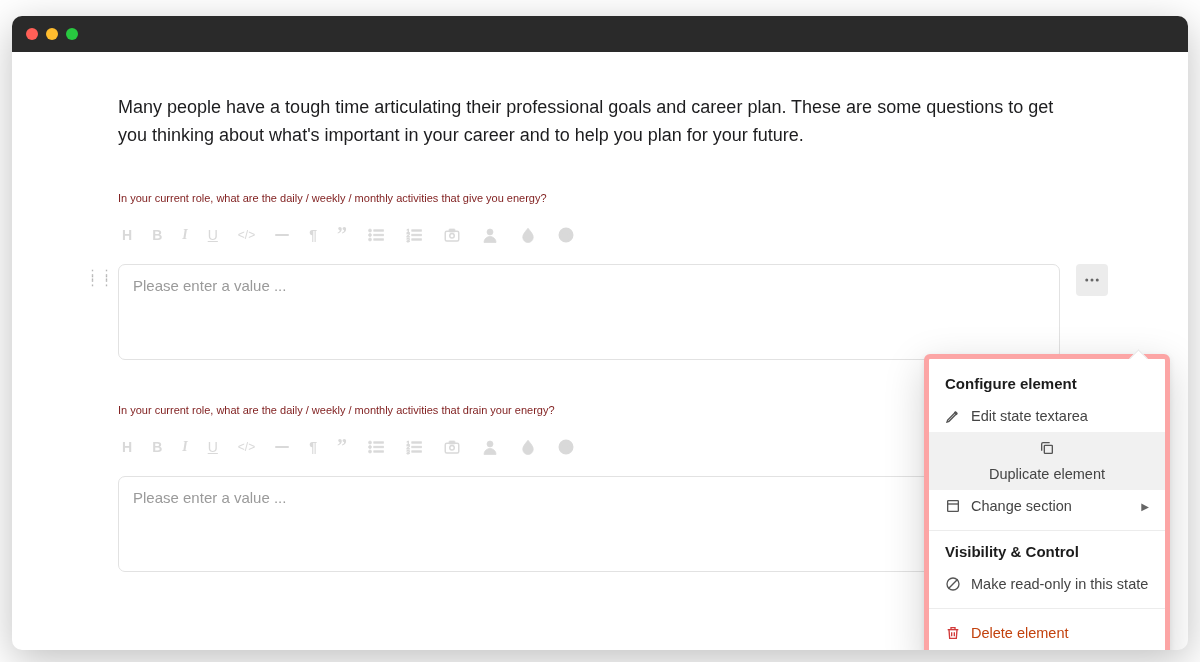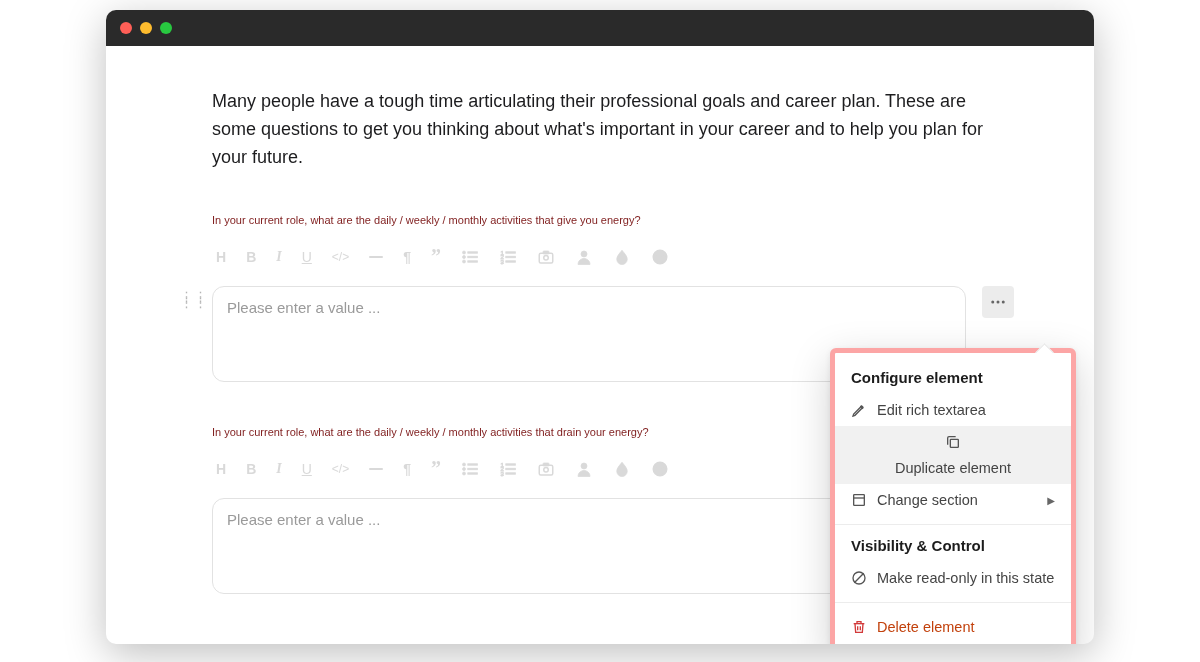--- a/index.html
+++ b/index.html
@@ -4,22 +4,22 @@
   <style>
     * { box-sizing: border-box; margin: 0; padding: 0; }
     body {
       font-family: -apple-system, BlinkMacSystemFont, "Segoe UI", Helvetica, Arial, sans-serif;
       background: #fff;
       width: 1200px;
       height: 662px;
       overflow: hidden;
     }
     .window {
-      width: 988px;
-      margin: 10px auto 0;
+      width: 1176px;
+      margin: 16px auto 0;
       background: #fff;
       border-radius: 10px;
       box-shadow: 0 10px 40px rgba(0,0,0,0.25);
       overflow: hidden;
     }
     .titlebar {
       height: 36px;
       background: #2a2a2a;
       display: flex;
       align-items: center;
@@ -69,21 +69,21 @@
       color:#b5b5b5;
       font-size:13px;
       letter-spacing:1px;
       line-height: 6px;
       cursor: grab;
     }
     .textarea {
       flex:1;
       min-height: 96px;
       border:1px solid #e2e2e2;
-      border-radius: 12px;
+      border-radius: 7px;
       padding: 12px 14px;
       font-size:15px;
       color:#9a9a9a;
       cursor:text;
       background:#fff;
     }
     .more-btn {
       width:32px; height:32px;
       background:#ececec;
       border-radius:4px;
@@ -295,21 +295,21 @@
 
     <div class="popover">
       <div class="pop-heading">Configure element</div>
       <div class="pop-item">
         <span class="ico">
             <svg viewBox="0 0 24 24" fill="none" stroke="#555" stroke-width="2">
               <path d="M3 21l3-1 12-12-2-2L4 18l-1 3z"></path>
               <path d="M14 6l4 4"></path>
             </svg>
           </span>
-        <span>Edit rich textarea</span>
+        <span>Edit state textarea</span>
       </div>
       <div class="pop-item hover">
         <span class="ico">
             <svg viewBox="0 0 24 24" fill="none" stroke="#555" stroke-width="2">
               <rect x="8" y="8" width="12" height="12" rx="1"></rect>
               <path d="M4 16V6a2 2 0 012-2h10"></path>
             </svg>
           </span>
         <span>Duplicate element</span>
       </div>

